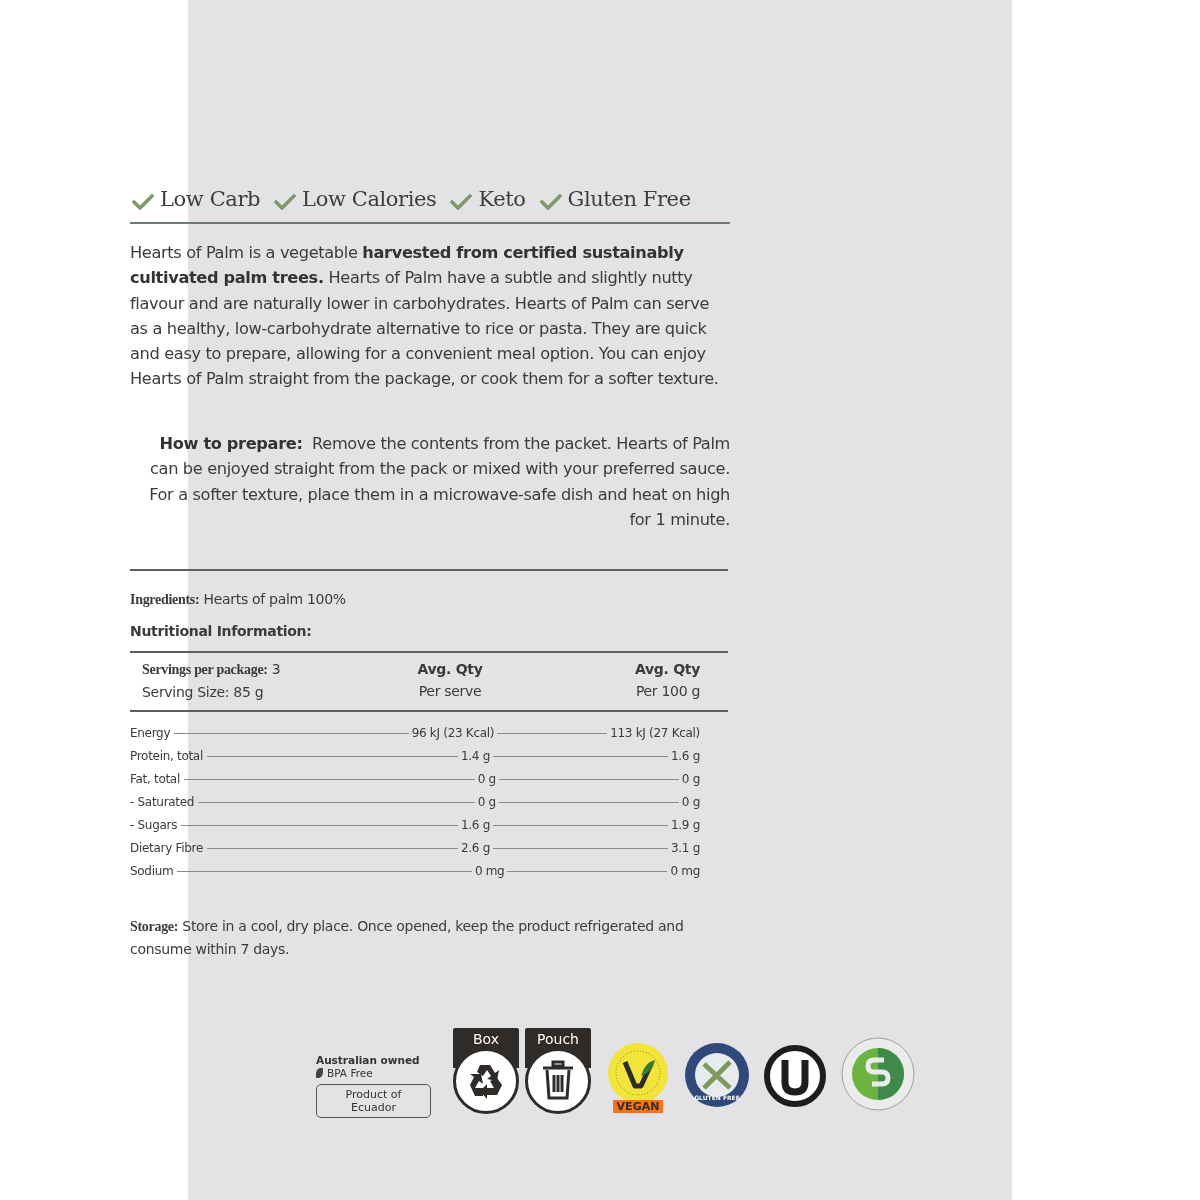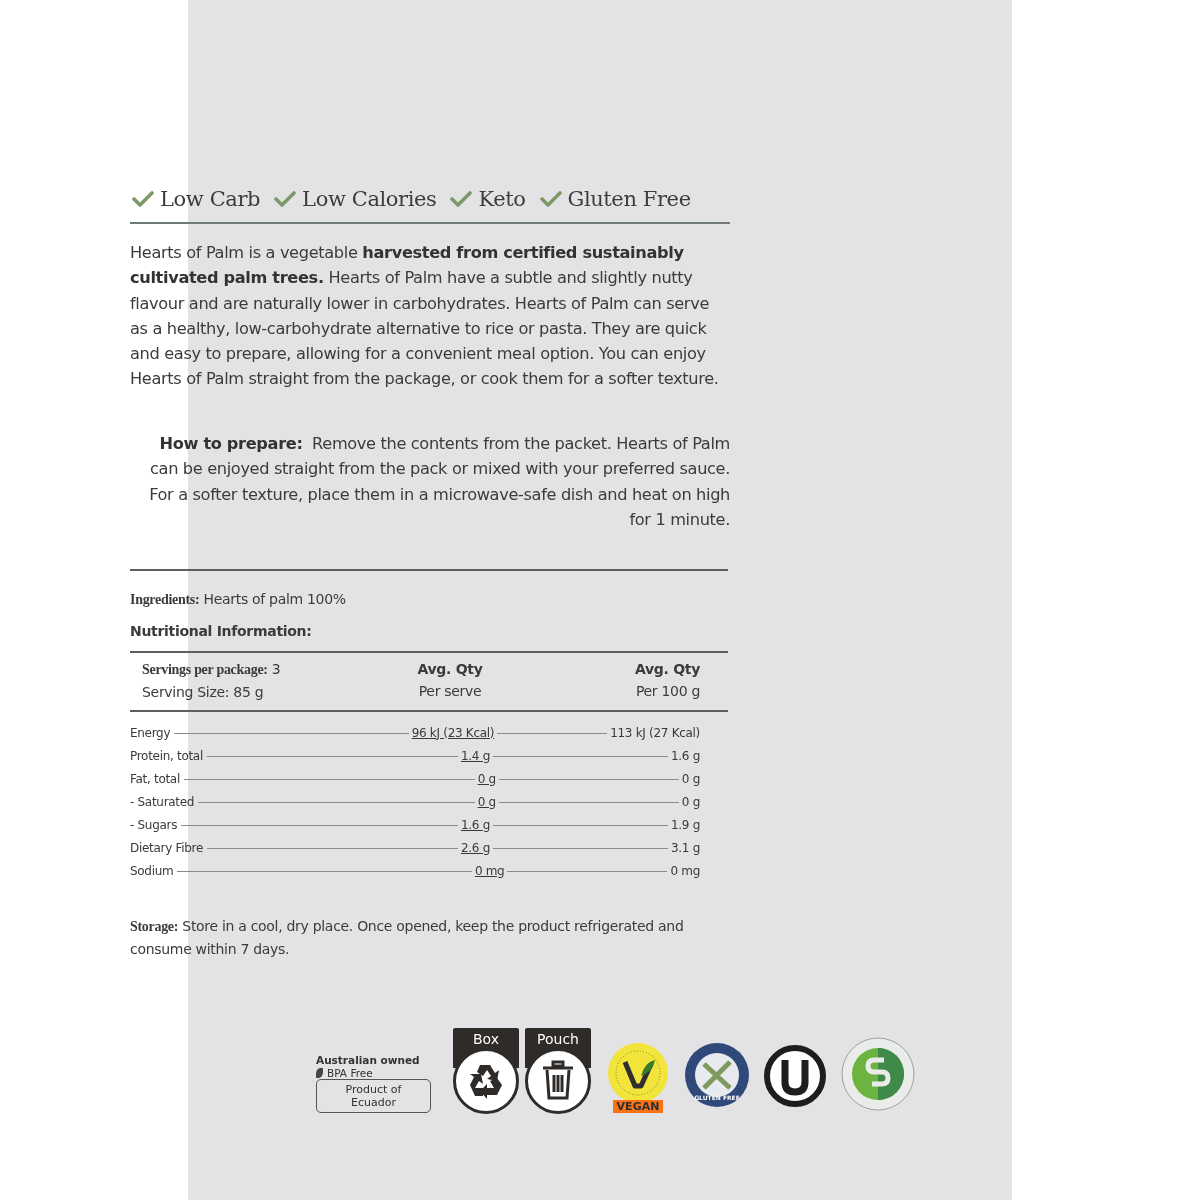--- a/index.html
+++ b/index.html
@@ -15,21 +15,21 @@
 
     
     .claims {
       top: 182px; height: 42px;
       display: flex; align-items: center; gap: 14px;
       font-family: "DejaVu Serif", serif; font-size: 21px; color: #3d3d3d;
       border-bottom: 2px solid #6e7a72;
       padding-bottom: 6px; padding-left: 2px;
       letter-spacing: -0.4px;
     }
-    .claim { display: flex; align-items: center; gap: 6px; white-space: nowrap; }
+    .claim { display: flex; align-items: flex-end; gap: 6px; white-space: nowrap; }
     .check { width: 22px; height: 18px; display: inline-block; }
 
     .para {
       font-size: 16.2px; line-height: 25.3px; color: #3b3b3b; letter-spacing: -0.35px;
     }
     .para b { font-weight: bold; color: #333; }
     .desc { top: 240px; }
     .prep { top: 431px; }
 
     .rule { position: absolute; left: 130px; width: 598px; height: 2px; background: #5e5e5e; }
@@ -43,33 +43,33 @@
     .nutr-head { top: 658px; width: 570px; height: 46px; }
     .nh-col { position: absolute; top: 0; line-height: 22px; }
     .nh-c1 { left: 12px; }
     .nh-c2 { left: 284px; text-align: center; width: 72px; }
     .nh-c3 { right: 0; text-align: right; }
 
     .nutr-rows { top: 721px; width: 570px; }
     .nrow { position: relative; height: 23px; display: flex; align-items: center; font-size: 12px; letter-spacing: -0.3px; }
     .nrow .lbl { white-space: nowrap; padding-right: 4px; }
     .nrow .lead1 { flex: 1; height: 1px; background: #8a8a8a; margin-top: 2px; }
-    .nrow .v1 { white-space: nowrap; padding: 0 3px; text-align: right; text-decoration: underline; }
+    .nrow .v1 { white-space: nowrap; padding: 0 3px; text-align: right; }
     .nrow .lead2 { height: 1px; background: #8a8a8a; margin-top: 2px; }
     .nrow .v2 { white-space: nowrap; padding-left: 3px; text-align: right; }
 
     .storage { top: 915px; width: 560px; line-height: 23px; }
 
     
     .origin { position: absolute; left: 316px; top: 1054px; font-size: 10.5px; color: #333; }
     .origin .ao { font-weight: bold; }
     .origin .bpa { display: flex; align-items: center; gap: 4px; margin-top: 1px; }
     .leaf { width: 7px; height: 10px; background: #444; border-radius: 60% 10% 60% 10%; display: inline-block; }
     .origin .ecuador {
-      border: 1.5px solid #555; border-radius: 5px;
+      margin-top: 5px; border: 1.5px solid #555; border-radius: 5px;
       padding: 3px 6px; font-size: 11px; display: inline-block; width: 115px; text-align: center;
     }
 
     .recycle { position: absolute; top: 1028px; width: 66px; height: 88px; }
     .recycle .tab {
       position: absolute; top: 0; left: 0; width: 66px; height: 40px; background: #2e2b29;
       color: #fff; font-size: 14px; text-align: center; line-height: 22px; border-radius: 2px 2px 0 0;
     }
     .recycle .circ {
       position: absolute; left: 0; top: 20px; width: 66px; height: 66px; border-radius: 50%;

